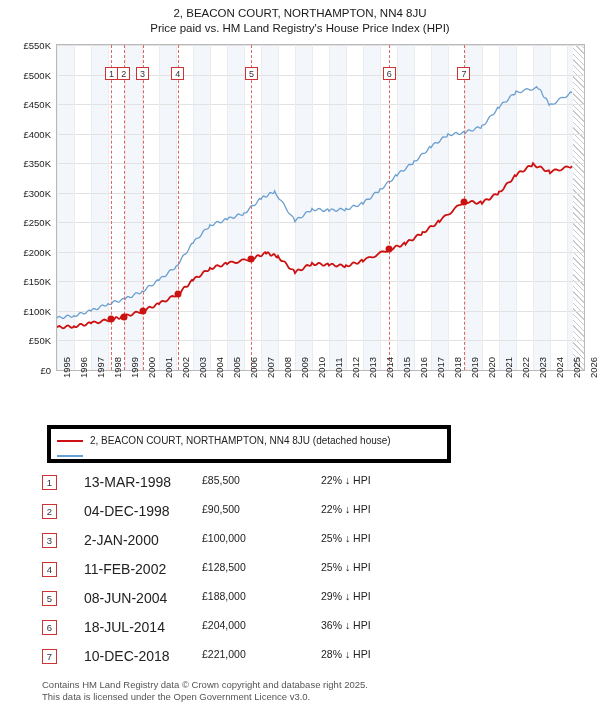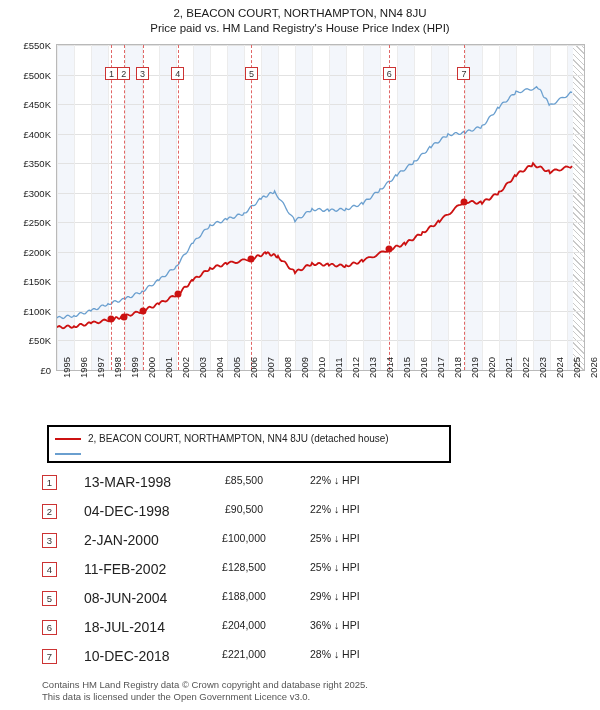--- a/index.html
+++ b/index.html
@@ -125,21 +125,21 @@
     background: #cc1111;
     transform: translate(-50%, -50%);
   }
   
   .legend {
     position: absolute;
     left: 47px;
     top: 425px;
     width: 404px;
     height: 38px;
-    border: 2px solid #000000;
+    border: 4px solid #000000;
     box-sizing: border-box;
     background: #fff;
     padding: 4px 6px;
   }
   .legend-row {
     display: flex;
     align-items: center;
     height: 15px;
   }
   .legend-swatch {
@@ -186,27 +186,27 @@
     top: 2px;
     width: 120px;
     font-size: 14px;
     color: #222;
   }
   .tprice {
     position: absolute;
     left: 160px;
     top: 2px;
     width: 84px;
-    text-align: center;
+    text-align: left;
     font-size: 10.5px;
     color: #222;
   }
   .tdelta {
     position: absolute;
-    left: 268px;
+    left: 279px;
     top: 2px;
     width: 120px;
     font-size: 10.5px;
     color: #222;
   }
   
   .footer {
     position: absolute;
     left: 42px;
     top: 679px;

